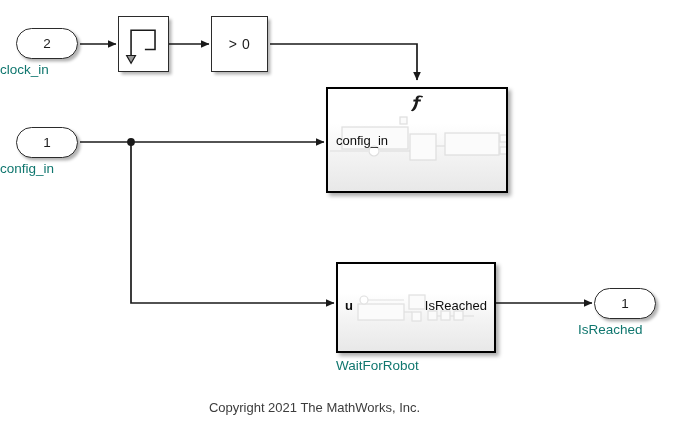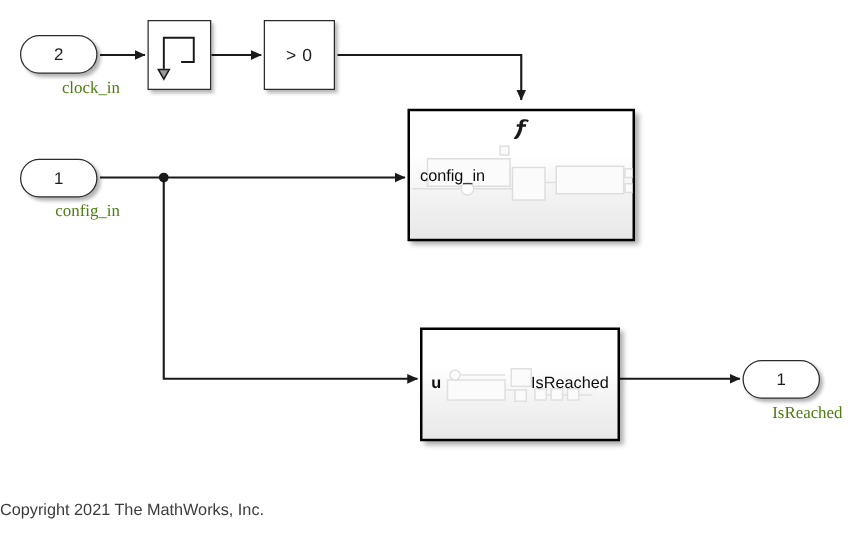--- a/index.html
+++ b/index.html
@@ -81,24 +81,23 @@
     position: absolute;
     font-size: 13px;
     color: #0d0d0d;
     white-space: nowrap;
   }
 
   
   .caption {
     position: absolute;
     font-size: 13.5px;
-    color: #4d7c0f;
+    color: #0f766e;
     white-space: nowrap;
-    text-align: right;
-    font-family: Liberation Serif, serif;
+    text-align: left;
   }
 
   .copyright {
     position: absolute;
     font-size: 13px;
     color: #3c3c3c;
     white-space: nowrap;
   }
 
   .ghost { position: absolute; }
@@ -207,21 +206,22 @@
         <line x1="99" y1="52" x2="103" y2="52"></line>
         <line x1="112" y1="52" x2="116" y2="52"></line>
         <line x1="125" y1="52" x2="136" y2="52"></line>
         <circle cx="26" cy="36" r="4" fill="#ffffff"></circle>
       </g>
     </svg>
 
     <div class="portlabel" style="left:7px; top:34px; font-weight:bold;">u</div>
     <div class="portlabel" style="right:7px; top:34px;">IsReached</div>
   </div>
+  <div class="caption" style="left:336px; top:358px; width:160px;">WaitForRobot</div>
 
   <div class="port" style="left:594px; top:288px; width:62px; height:31px;">
     <span>1</span>
   </div>
   <div class="caption" style="left:578px; top:322px; width:96px;">IsReached</div>
 
-  <div class="copyright" style="left:0px; top:400px; width:629px; text-align:left;">Copyright 2021 The MathWorks, Inc.</div>
+  <div class="copyright" style="left:0px; top:400px; width:629px; text-align:center;">Copyright 2021 The MathWorks, Inc.</div>
 
 </div>
 
 </body></html>

